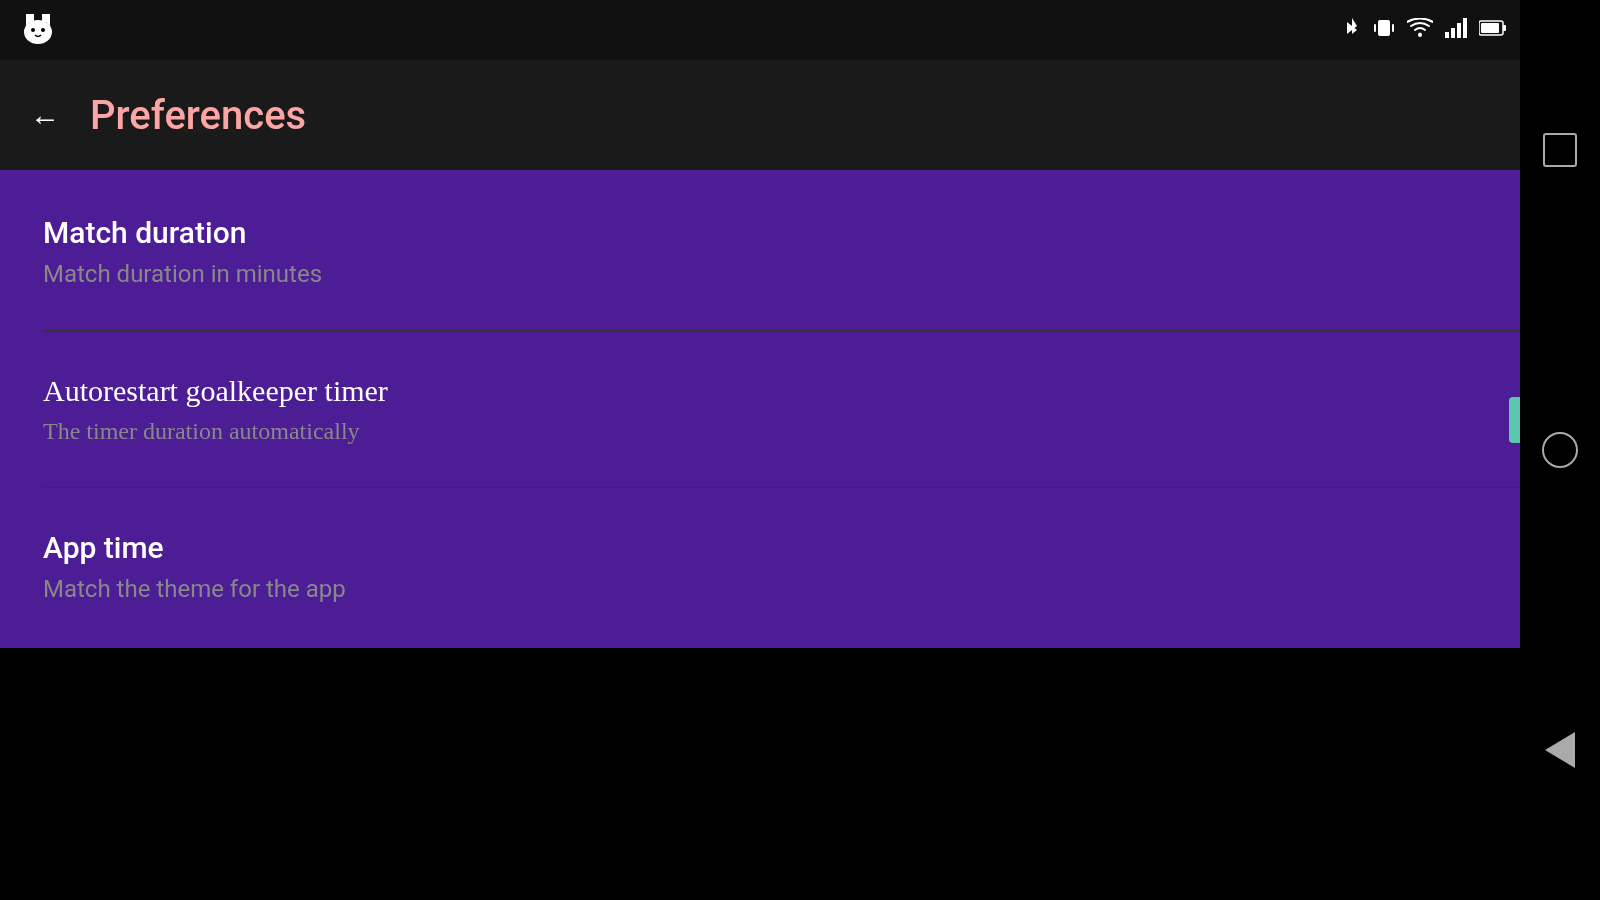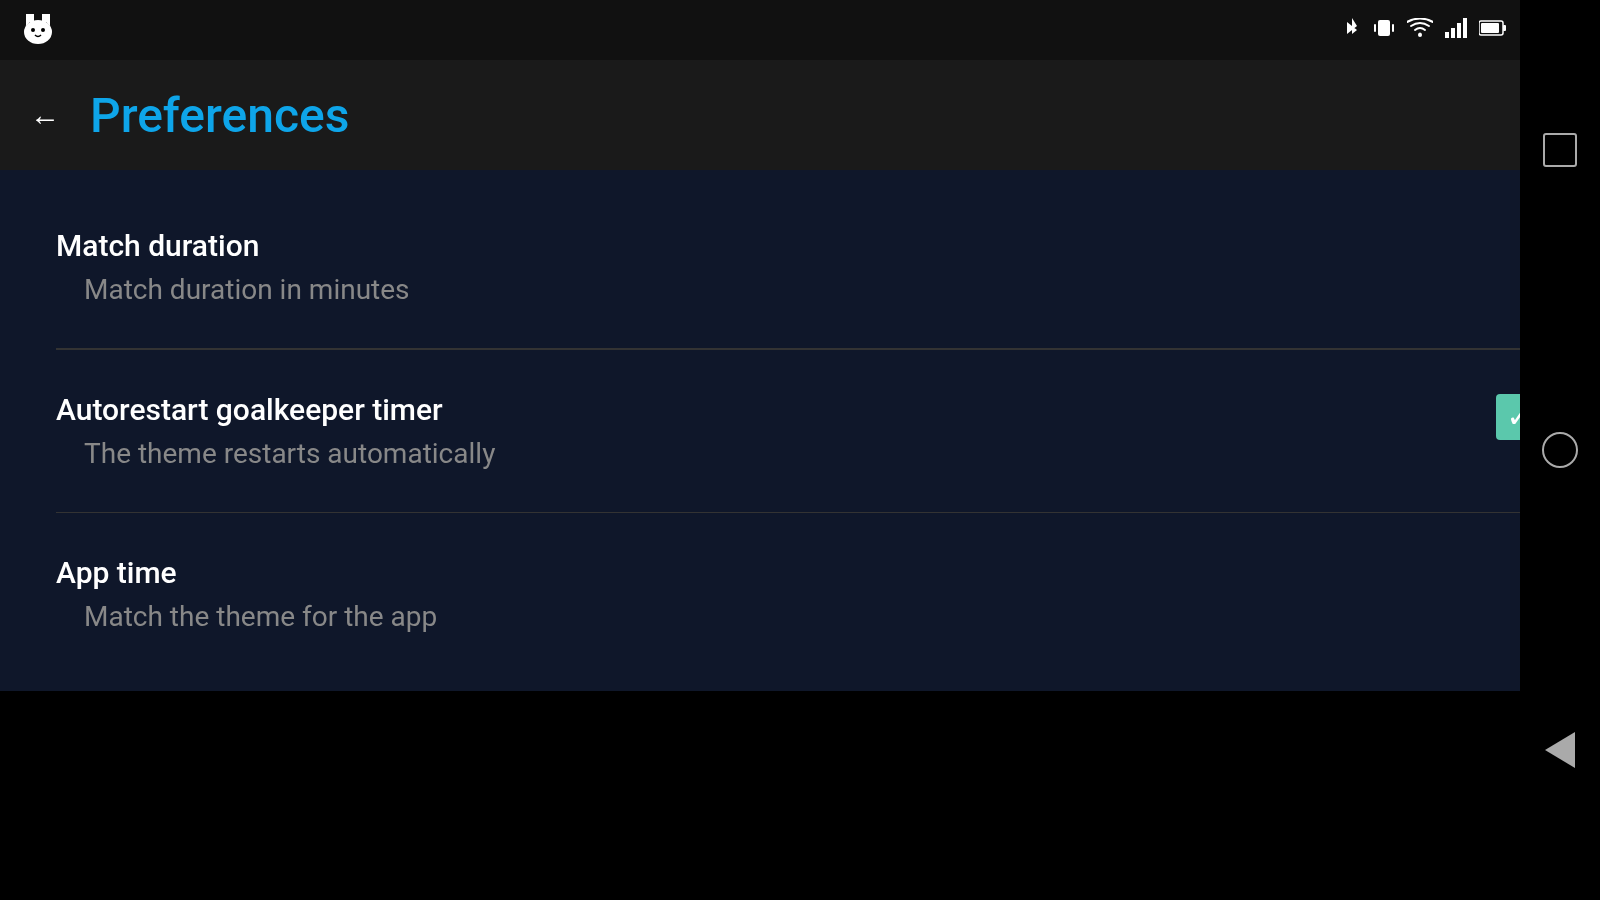--- a/index.html
+++ b/index.html
@@ -66,65 +66,65 @@
     }
 
     .back-arrow {
       font-size: 30px;
       color: #fff;
       cursor: pointer;
       line-height: 1;
     }
 
     .app-bar-title {
-      font-size: 48px;
+      font-size: 40px;
       font-weight: 500;
-      color: #0ea5e9;
+      color: #fca5a5;
     }
 
     
     .content {
       width: 100%;
-      background-color: #0f172a;
-      padding: 16px;
+      background-color: #4c1d95;
+      padding: 3px;
     }
 
     
     .pref-item {
       padding: 42px 40px;
       cursor: pointer;
       position: relative;
     }
 
     .pref-title {
       font-size: 30px;
       font-weight: 500;
       color: #fff;
       margin-bottom: 10px;
     }
 
     .pref-subtitle {
-      font-size: 28px;
+      font-size: 24px;
       color: #888;
-      margin-left: 28px;
     }
 
     .divider {
       height: 1px;
       background-color: #333;
       margin: 0 40px;
     }
 
     
     .pref-item-with-checkbox {
       display: flex;
-      align-items: flex-start;
+      align-items: flex-end;
       justify-content: space-between;
       padding: 42px 40px;
       cursor: pointer;
+      font-family: Liberation Serif, serif;
     }
 
     .pref-text {
       flex: 1;
     }
 
     .checkbox-container {
       width: 50px;
       height: 50px;
       display: flex;
@@ -266,21 +266,21 @@
   </div>
 
   <div class="divider"></div>
 
 
   <div class="divider"></div>
 
   <div class="pref-item-with-checkbox">
     <div class="pref-text">
       <div class="pref-title">Autorestart goalkeeper timer</div>
-      <div class="pref-subtitle">The theme restarts automatically</div>
+      <div class="pref-subtitle">The timer duration automatically</div>
     </div>
     <div class="checkbox-container">
       <div class="checkbox-checked">
         <span class="checkmark">✓</span>
       </div>
     </div>
   </div>
 
   <div class="divider"></div>
 

